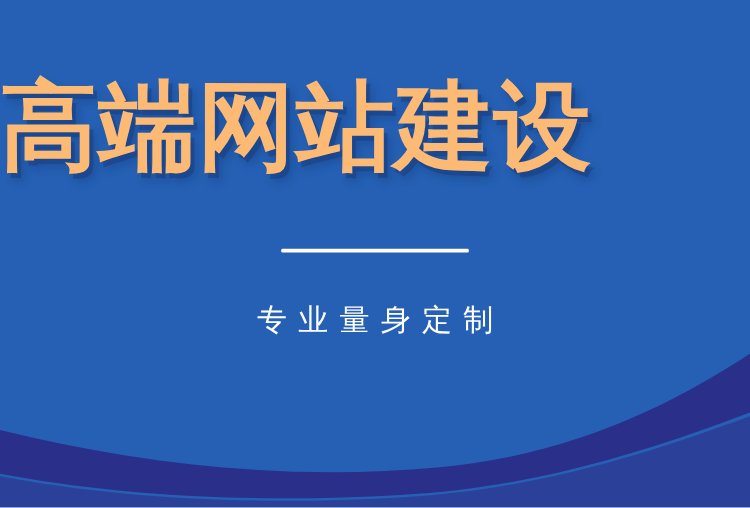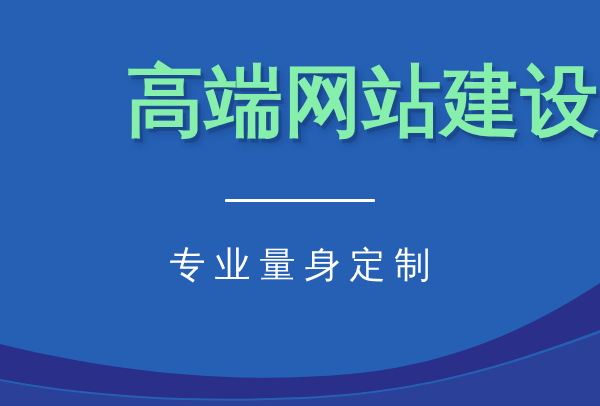--- a/index.html
+++ b/index.html
@@ -43,25 +43,25 @@
     z-index: 5;
   }
 
   .headline {
     margin: 0;
     padding: 0;
     position: absolute;
     top: 62px;
     left: 0;
     width: 600px;
-    text-align: right;
+    text-align: left;
     font-size: 78px;
     line-height: 1;
     font-weight: 700;
-    color: #86efac;
+    color: #fdba74;
     letter-spacing: 1px;
     text-shadow: 3px 4px 0 rgba(17, 44, 100, 0.30),
                  5px 6px 7px rgba(12, 34, 82, 0.25);
     white-space: nowrap;
   }
 
   .divider {
     position: absolute;
     top: 199px;
     left: 50%;
@@ -73,21 +73,21 @@
   }
 
   .subheadline {
     margin: 0;
     padding: 0;
     position: absolute;
     top: 243px;
     left: 0;
     width: 600px;
     text-align: center;
-    font-size: 36px;
+    font-size: 24px;
     line-height: 1.2;
     font-weight: 400;
     color: #ffffff;
     letter-spacing: 9px;
     text-indent: 9px;
     white-space: nowrap;
   }
 </style>
 </head>
 <body>

